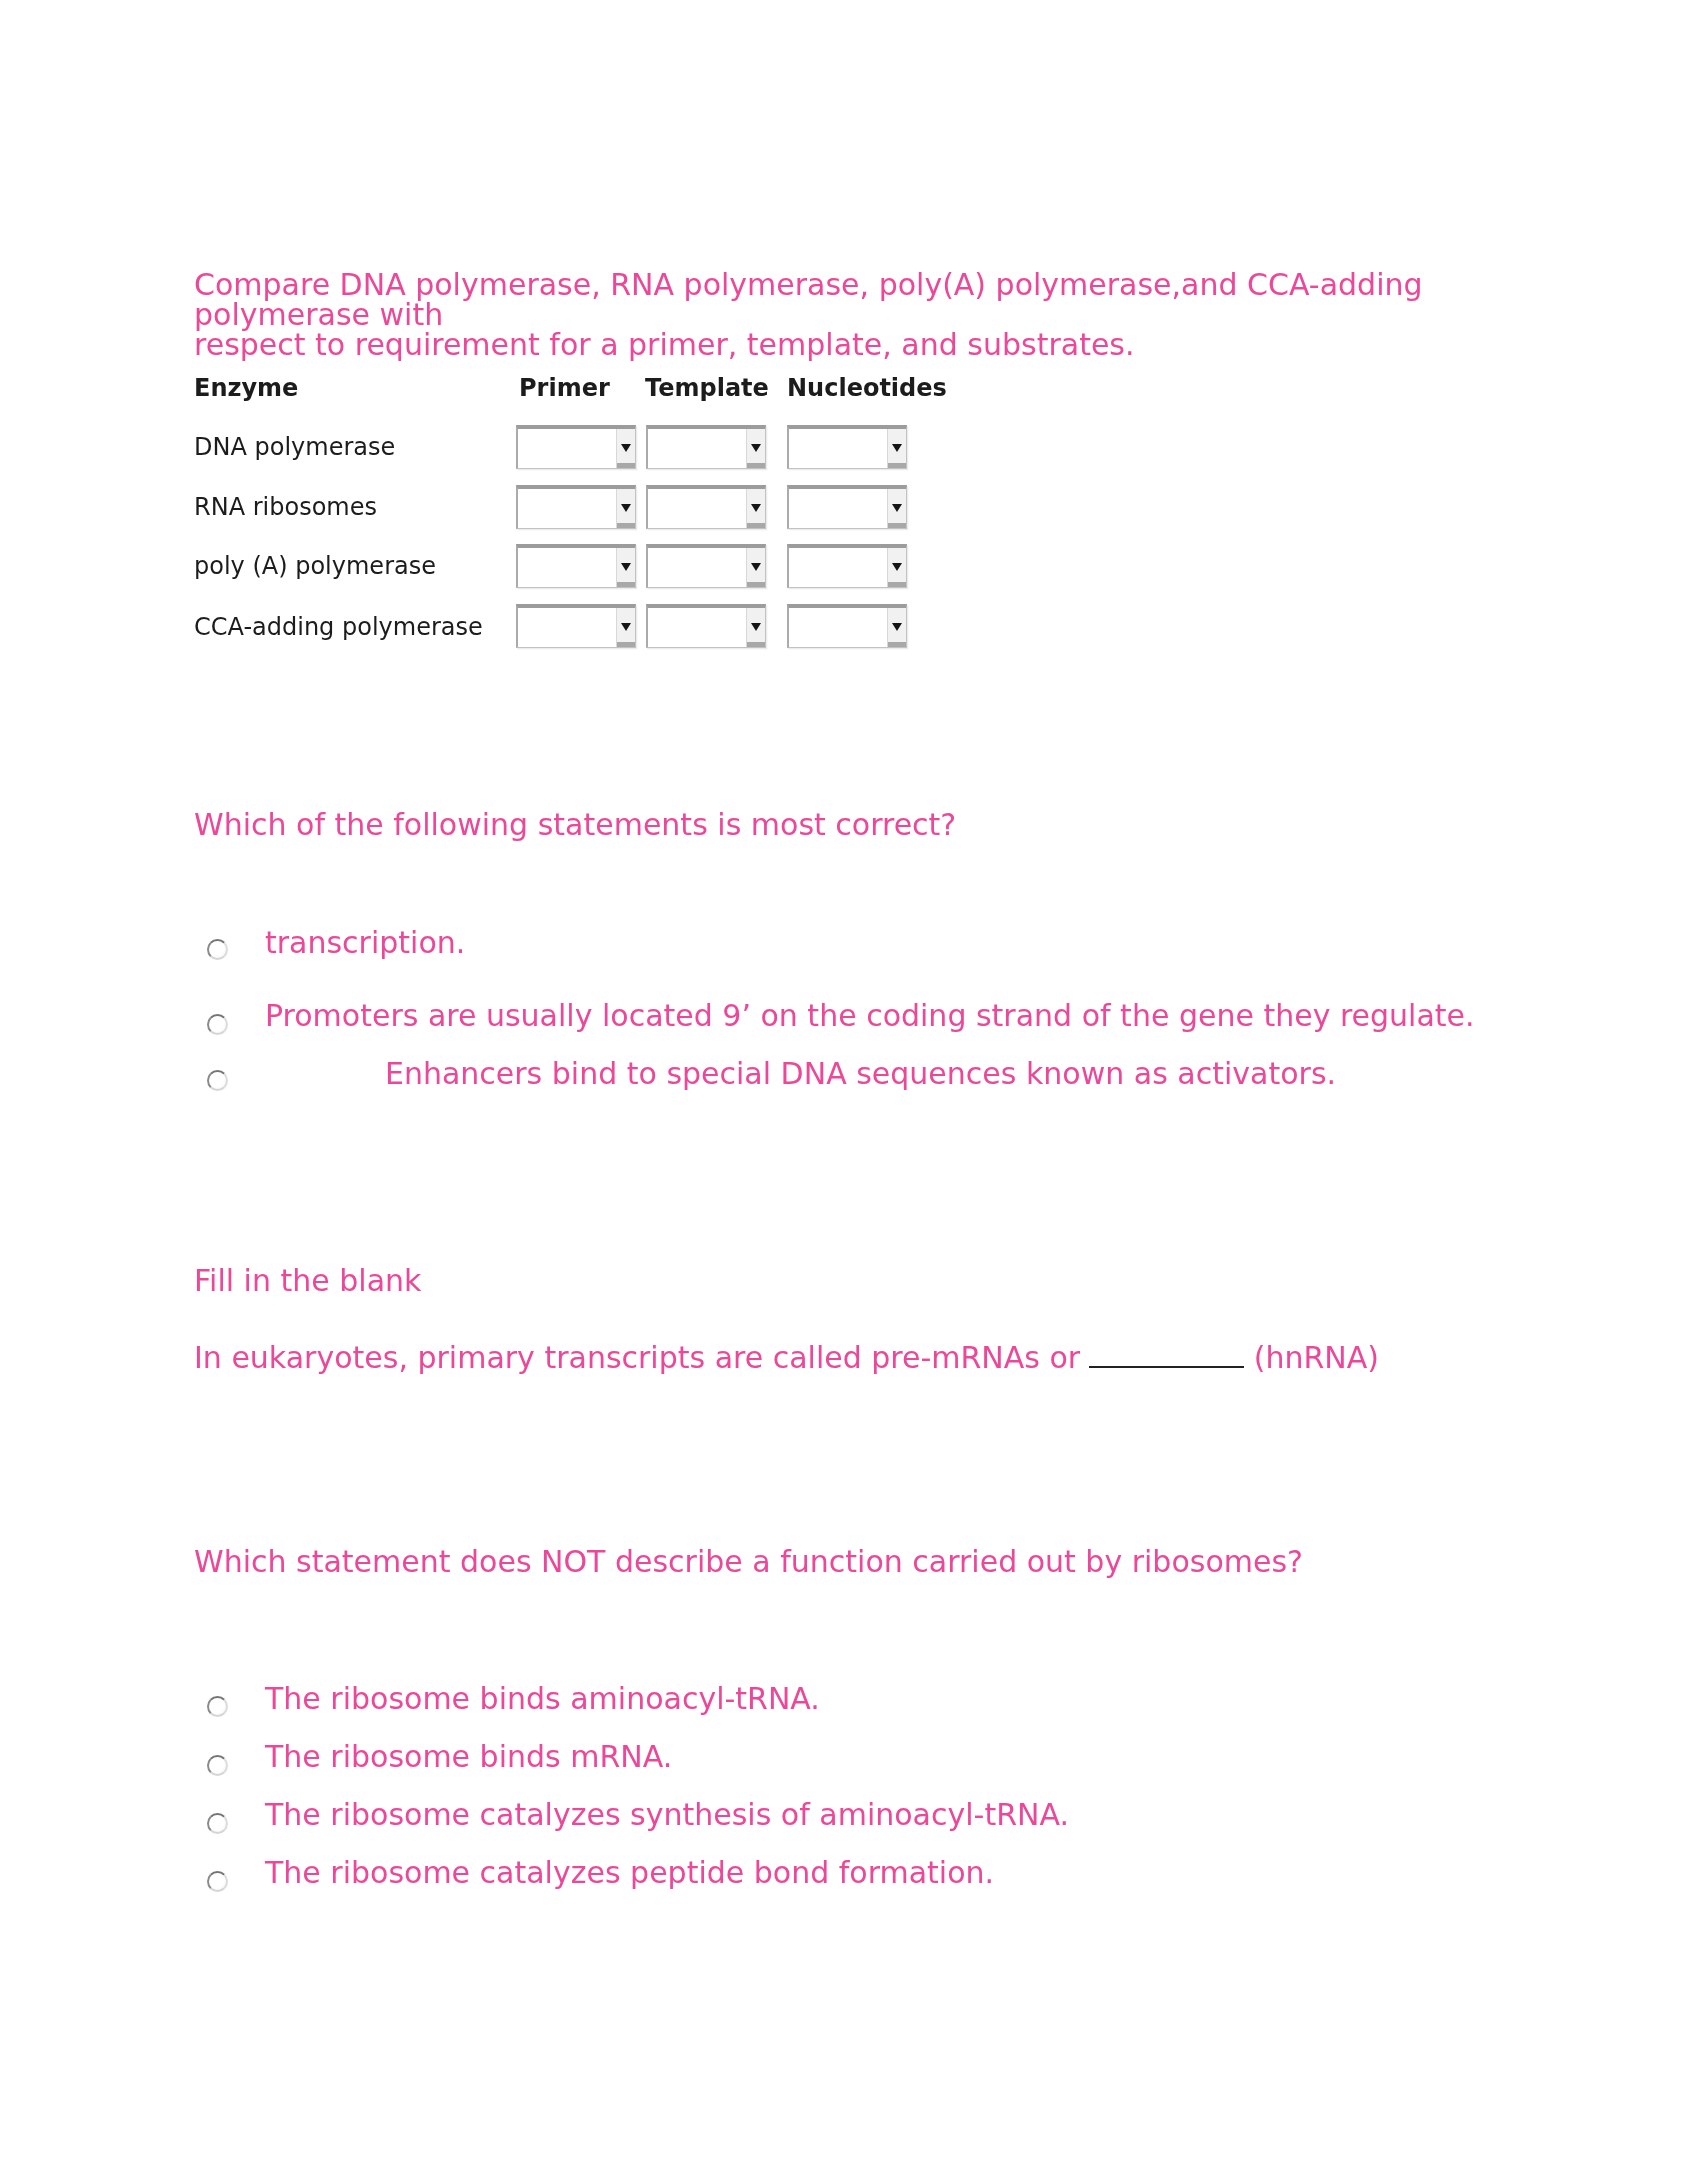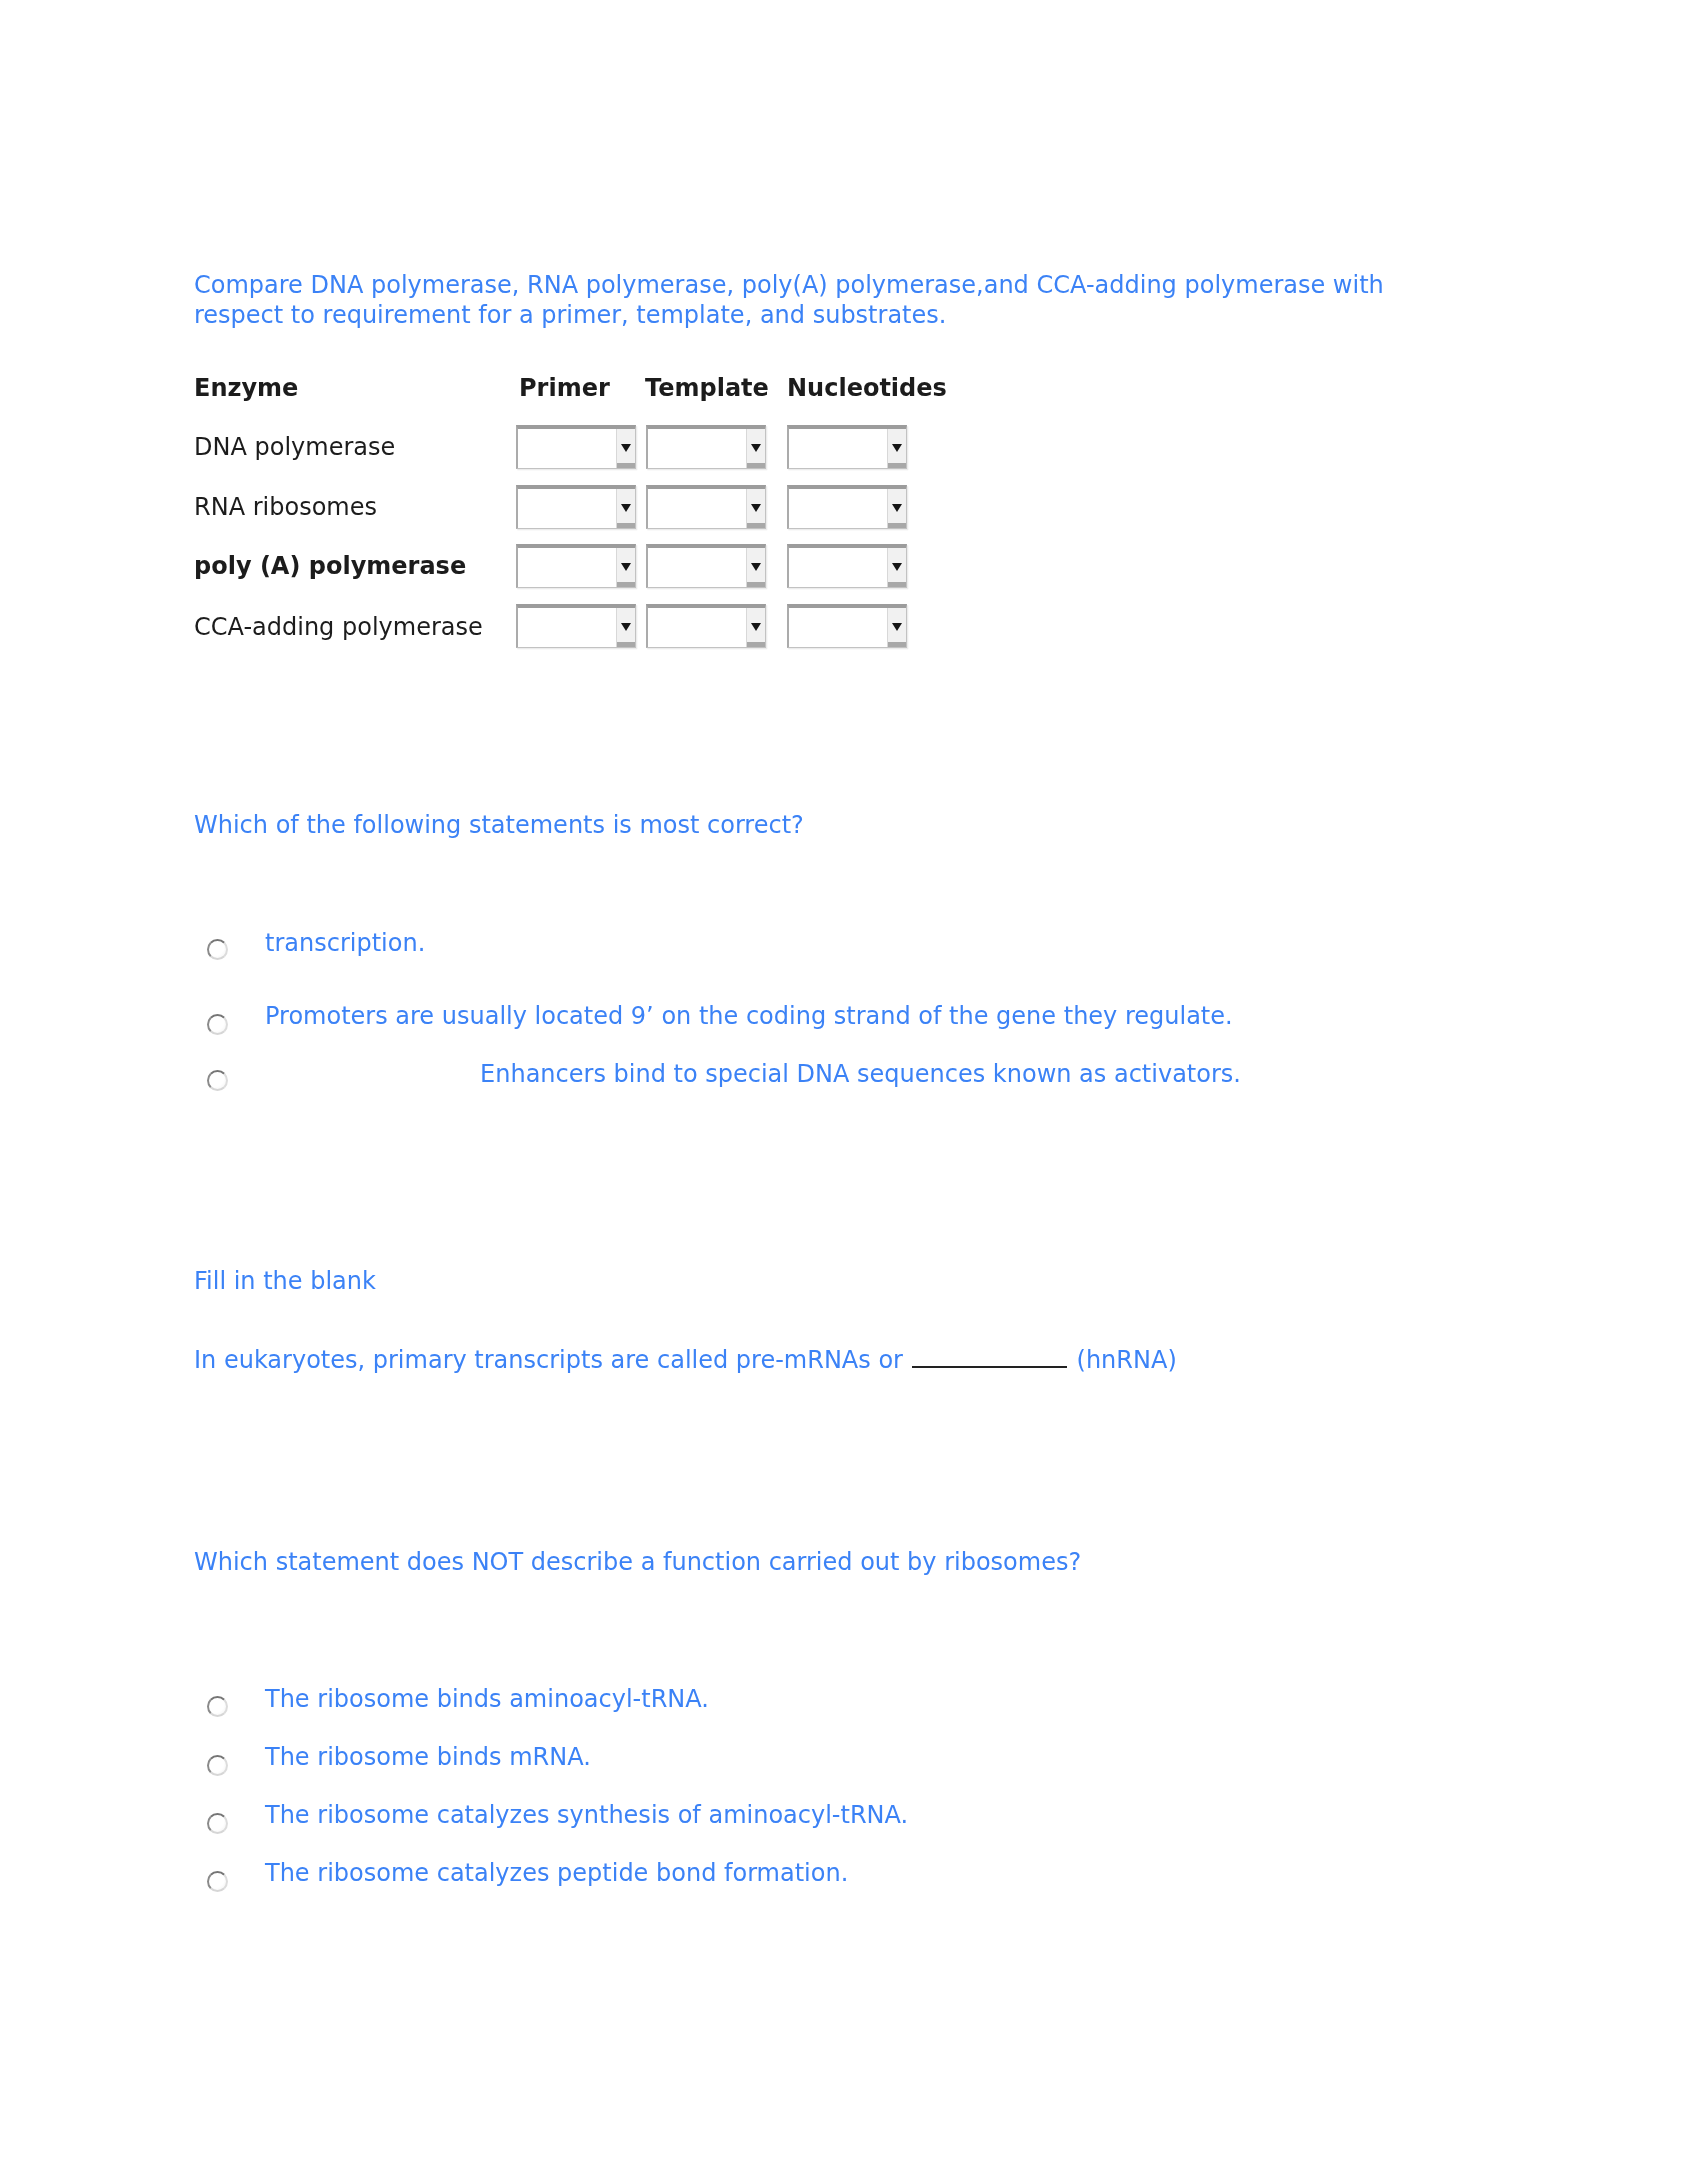--- a/index.html
+++ b/index.html
@@ -4,35 +4,35 @@
 <style>
   html,body{margin:0;padding:0;}
   body{
     width:1687px;height:2183px;
     background:#ffffff;
     font-family:"DejaVu Sans","Liberation Sans",sans-serif;
     color:#1c1c1c;
     position:relative;
   }
   .abs{position:absolute;}
-  .txt{font-size:24px;line-height:30px;color:#3b82f6;}
+  .txt{font-size:30px;line-height:30px;color:#ec4899;}
 
   
   .q1-prompt{left:194px;top:270px;width:1297px;}
 
   
   .hdr{top:374px;font-size:24px;line-height:29px;font-weight:bold;white-space:nowrap;}
   .h-enzyme{left:194px;text-align:center;}
   .h-primer{left:519px;}
   .h-template{left:645px;}
   .h-nucleotides{left:787px;}
 
   
   .rowlab{left:194px;font-size:24px;line-height:30px;white-space:nowrap;}
-  .rl1{top:432px;} .rl2{top:492px;} .rl3{top:551px;font-weight:bold;} .rl4{top:612px;}
+  .rl1{top:432px;} .rl2{top:492px;} .rl3{top:551px;} .rl4{top:612px;}
 
   
   .dd{
     position:absolute;width:120px;height:44px;box-sizing:border-box;
     background:#ffffff;
     border-top:4.6px solid #9c9c9c;
     border-left:2px solid #ababab;
     border-right:1.3px solid #c2c2c2;
     border-bottom:1.3px solid #c2c2c2;
     box-shadow:1.3px 1.3px 0 #ececec;

